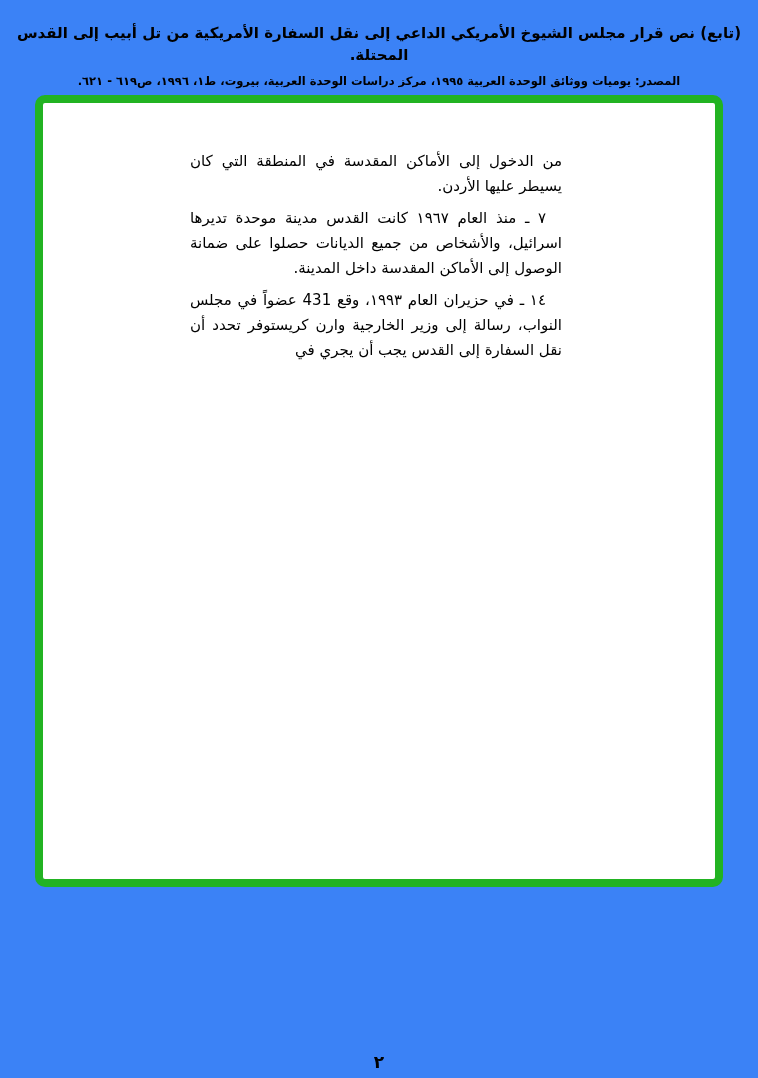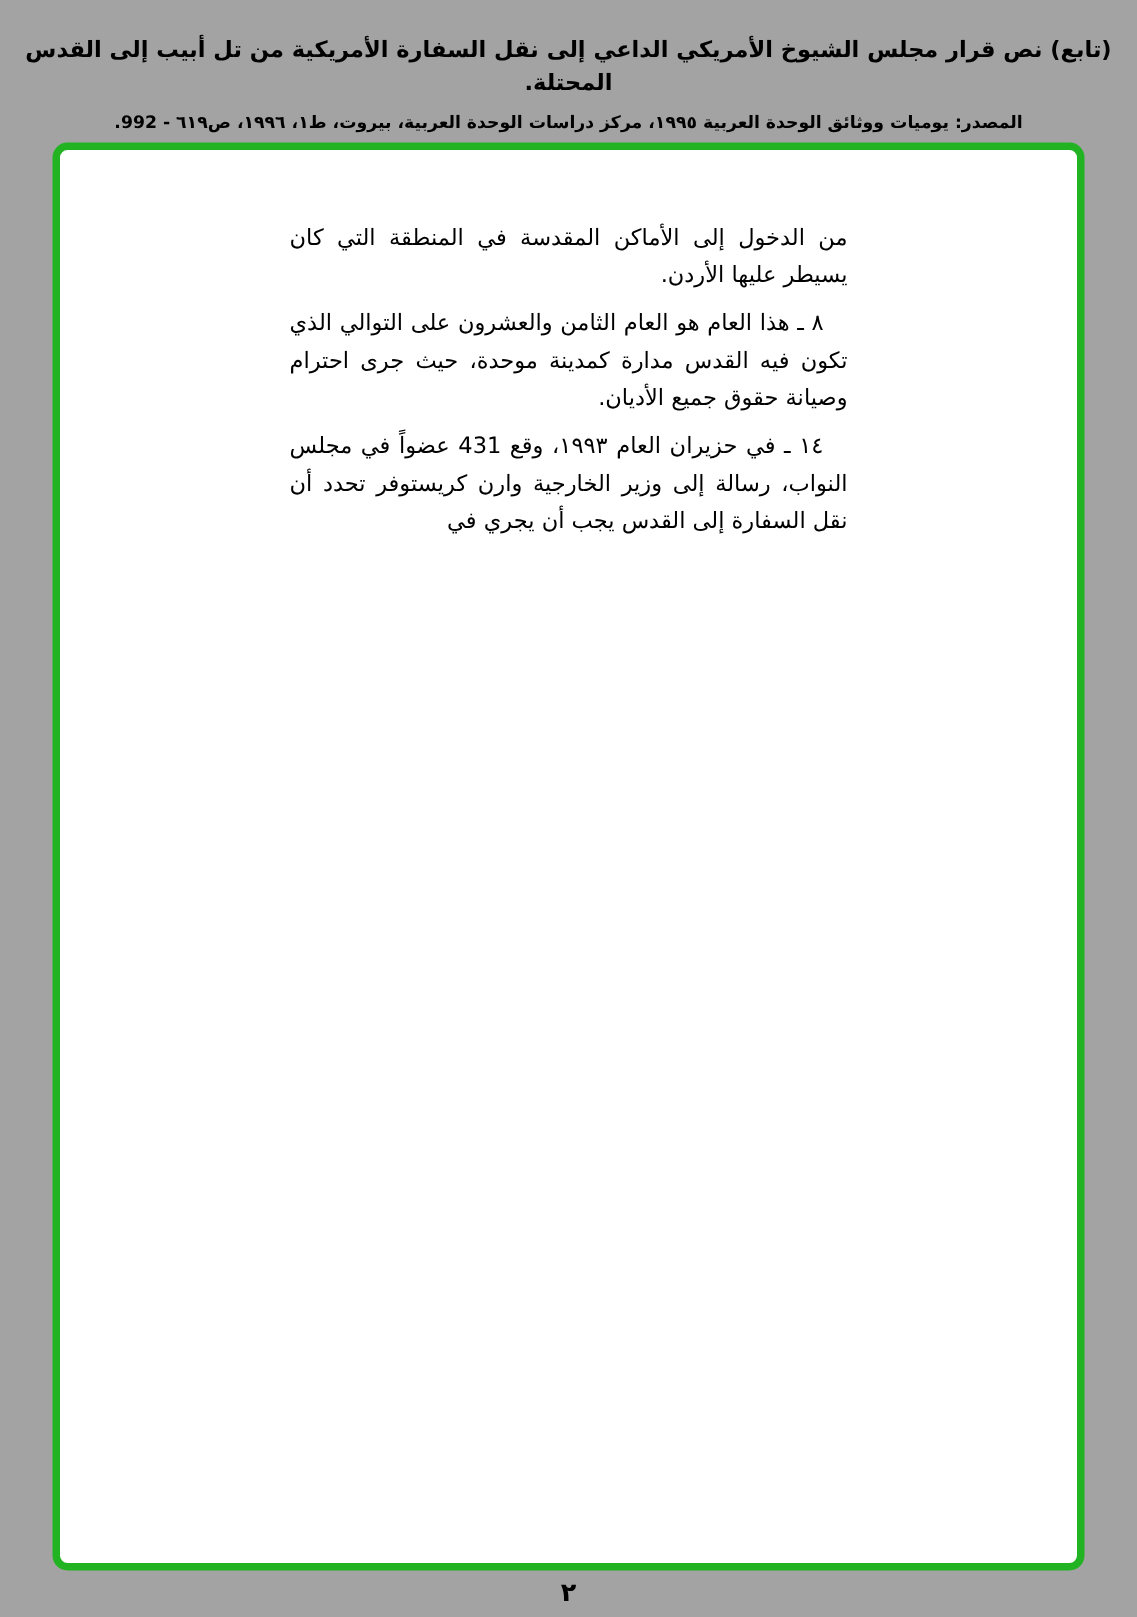--- a/index.html
+++ b/index.html
@@ -5,21 +5,21 @@
   * { margin: 0; padding: 0; box-sizing: border-box; }
   html, body {
     background: #ffffff;
     font-family: "DejaVu Sans", sans-serif;
     color: #000000;
   }
   .page {
     position: relative;
     width: 758px;
     height: 1078px;
-    background: #a3a3a3;
+    background: #3b82f6;
     overflow: hidden;
   }
   .doc-header {
     position: absolute;
     top: 22px;
     left: 0;
     width: 758px;
     text-align: center;
     direction: rtl;
   }
@@ -33,22 +33,22 @@
     font-weight: bold;
     font-size: 11.5px;
     line-height: 16px;
     margin-top: 7px;
   }
   .green-box {
     position: absolute;
     top: 95px;
     left: 35px;
     width: 688px;
-    height: 952px;
-    border: 5px solid #ef4444;
+    height: 792px;
+    border: 8px solid #ef4444;
     border-radius: 10px;
     background: #ffffff;
   }
   .text-col {
     position: absolute;
     top: 46px;
     right: 153px;
     width: 372px;
     direction: rtl;
     text-align: justify;
@@ -73,26 +73,26 @@
     direction: rtl;
   }
 </style>
 </head>
 <body>
 
 <div class="page">
 
   <header class="doc-header">
     <div class="h1">(تابع) نص قرار مجلس الشيوخ الأمريكي الداعي إلى نقل السفارة الأمريكية من تل أبيب إلى القدس المحتلة.</div>
-    <div class="h2">المصدر: يوميات ووثائق الوحدة العربية ١٩٩٥، مركز دراسات الوحدة العربية، بيروت، ط١، ١٩٩٦، ص٦١٩ - 992.</div>
+    <div class="h2">المصدر: يوميات ووثائق الوحدة العربية ١٩٩٥، مركز دراسات الوحدة العربية، بيروت، ط١، ١٩٩٦، ص٦١٩ - ٦٢١.</div>
   </header>
 
   <div class="green-box" style="border-color: rgb(34, 179, 34);">
     <div class="text-col">
         <p class="para">من الدخول إلى الأماكن المقدسة في المنطقة التي كان يسيطر عليها الأردن.</p>
-        <p class="para">٨ ـ هذا العام هو العام الثامن والعشرون على التوالي الذي تكون فيه القدس مدارة كمدينة موحدة، حيث جرى احترام وصيانة حقوق جميع الأديان.</p>
+        <p class="para">٧ ـ منذ العام ١٩٦٧ كانت القدس مدينة موحدة تديرها اسرائيل، والأشخاص من جميع الديانات حصلوا على ضمانة الوصول إلى الأماكن المقدسة داخل المدينة.</p>
         <p class="para">١٤ ـ في حزيران العام ١٩٩٣، وقع 431 عضواً في مجلس النواب، رسالة إلى وزير الخارجية وارن كريستوفر تحدد أن نقل السفارة إلى القدس يجب أن يجري في</p>
       </div>
   </div>
 
   <div class="page-number">٢</div>
 
 </div>
 
 </body></html>

